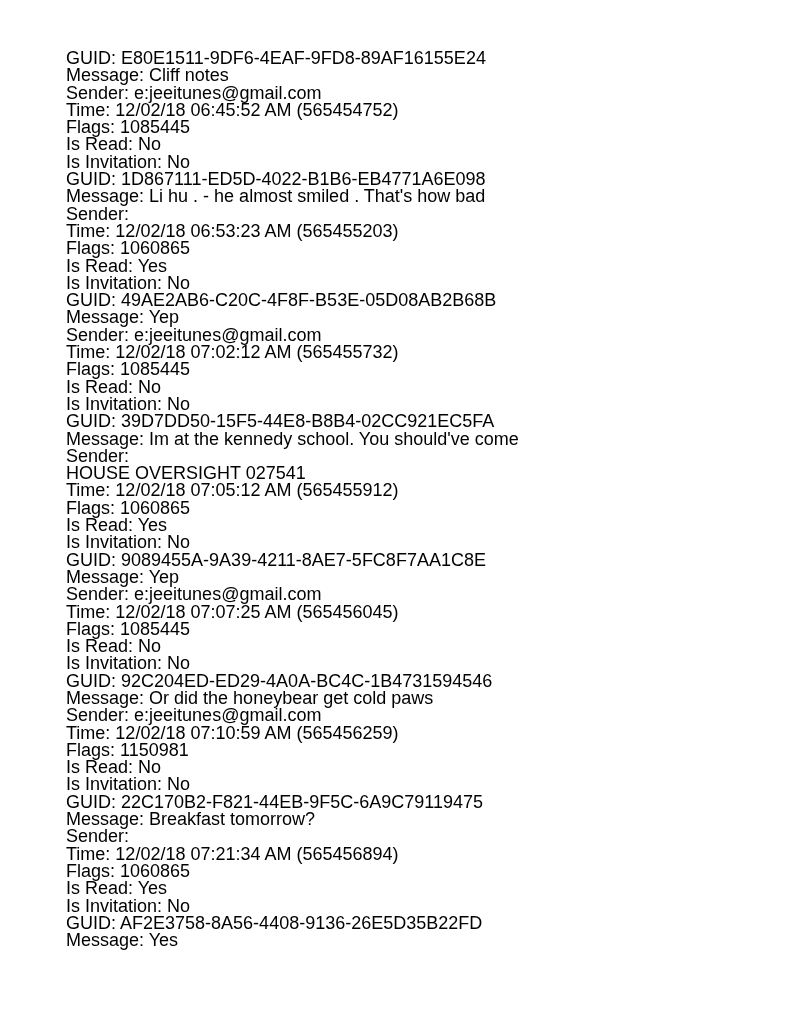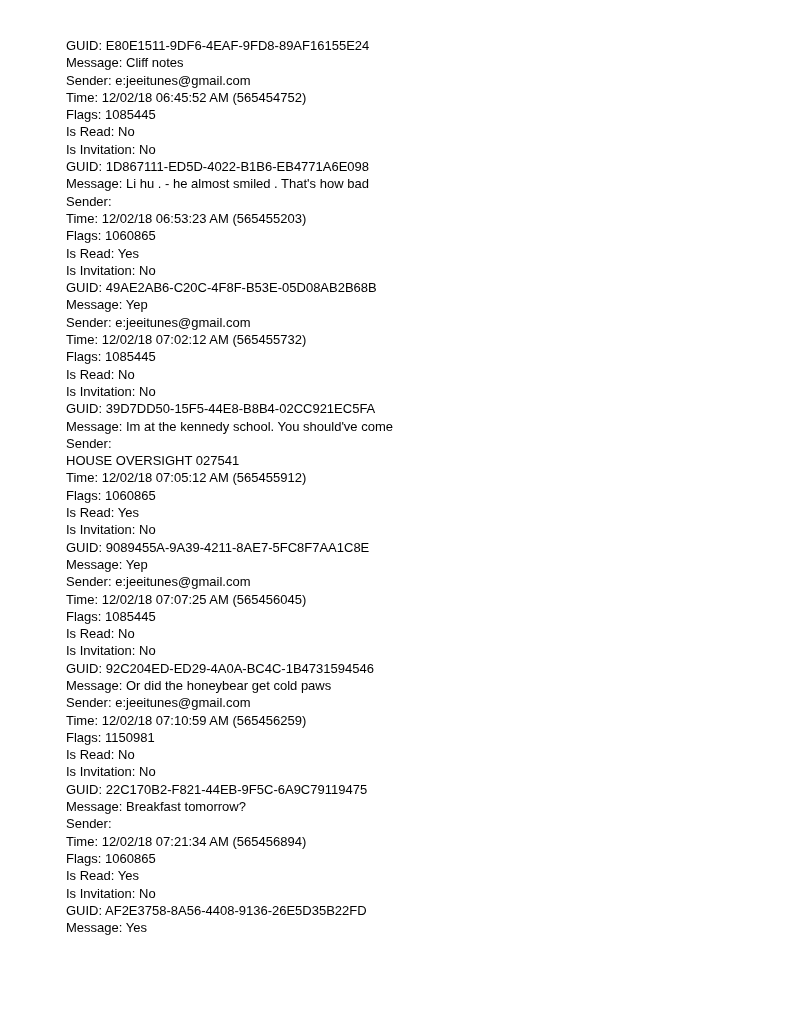--- a/index.html
+++ b/index.html
@@ -15,22 +15,22 @@
   .page {
     position: relative;
     width: 800px;
     height: 1020px;
     background: #ffffff;
     overflow: hidden;
   }
   .content {
     position: absolute;
     left: 66px;
-    top: 37px;
-    font-size: 13px;
+    top: 50px;
+    font-size: 18px;
     line-height: 17.3px;
     color: #000000;
     white-space: pre;
   }
   .record {
     margin: 0;
     padding: 0;
   }
   .line {
     margin: 0;

